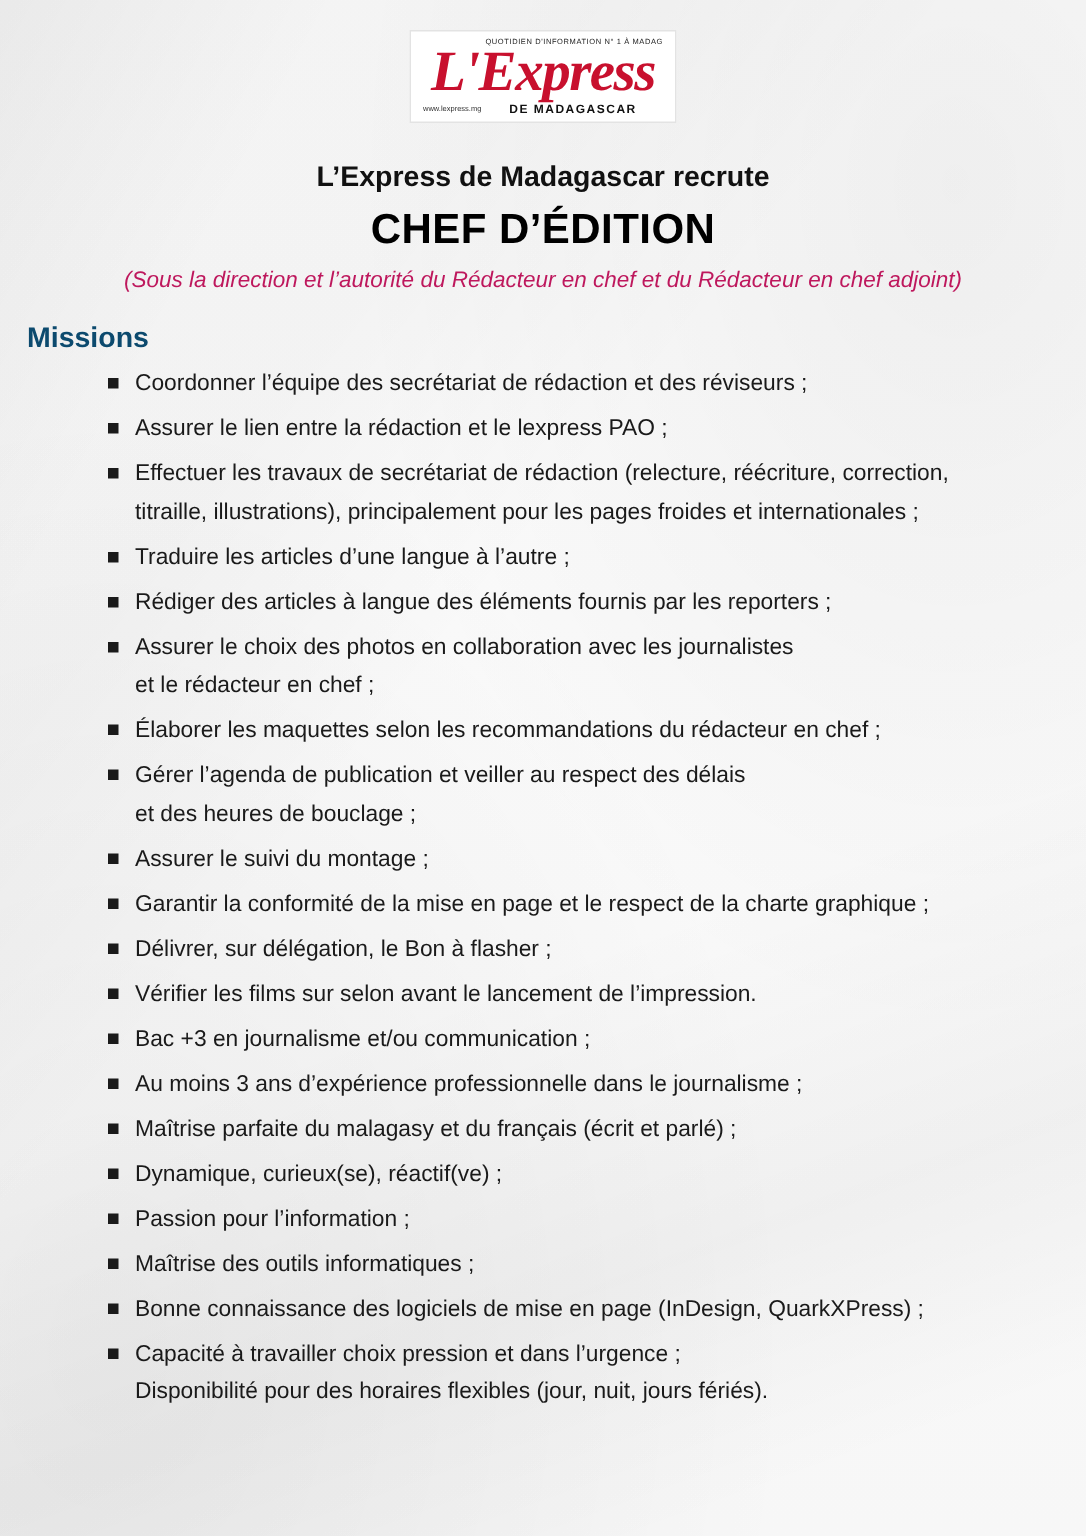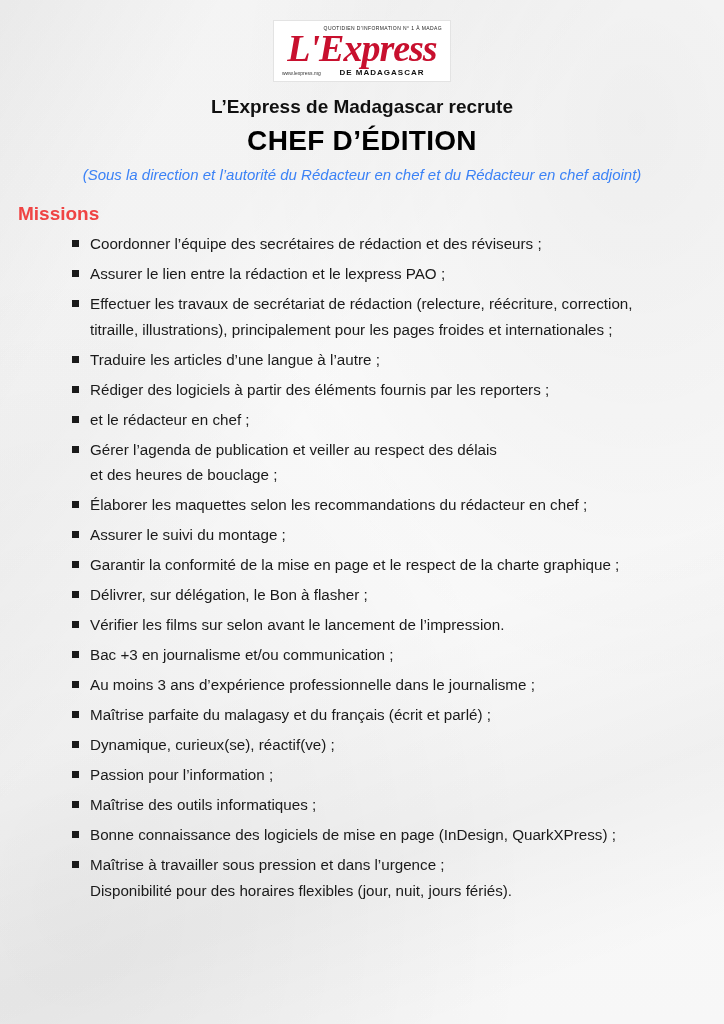--- a/index.html
+++ b/index.html
@@ -86,45 +86,45 @@
     bottom: 5px;
     font-size: 5px;
     color: #333;
   }
 
   
   .head-line1 {
     text-align: center;
     font-size: 19px;
     font-weight: bold;
-    margin-top: 14px;
+    margin-top: 26px;
     color: #111;
   }
   .head-line2 {
     text-align: center;
     font-size: 28px;
     font-weight: bold;
     margin-top: 7px;
     letter-spacing: 0.3px;
     color: #000000;
   }
   .head-line3 {
     text-align: center;
     font-size: 15px;
     font-style: italic;
     margin-top: 9px;
-    color: #3b82f6;
+    color: #be185d;
   }
 
   
   .section-title {
     font-size: 19px;
     font-weight: bold;
     margin: 20px 0 6px 18px;
-    color: #ef4444;
+    color: #0c4a6e;
   }
 
   ul.bullets {
     list-style: none;
     margin: 0;
     padding: 0 0 0 72px;
   }
   ul.bullets li {
     position: relative;
     font-size: 15.2px;
@@ -164,38 +164,38 @@
       <div class="logo-url">www.lexpress.mg</div>
     </div>
   </div>
 
   <div class="head-line1">L’Express de Madagascar recrute</div>
   <div class="head-line2">CHEF D’ÉDITION</div>
   <div class="head-line3">(Sous la direction et l’autorité du Rédacteur en chef et du Rédacteur en chef adjoint)</div>
 
   <div class="section-title">Missions</div>
   <ul class="bullets">
-    <li><span>Coordonner l’équipe des secrétaires de rédaction et des réviseurs ;</span></li>
+    <li><span>Coordonner l’équipe des secrétariat de rédaction et des réviseurs ;</span></li>
     <li><span>Assurer le lien entre la rédaction et le lexpress PAO ;</span></li>
     <li><span>Effectuer les travaux de secrétariat de rédaction (relecture, réécriture, correction,</span><span class="cont">titraille, illustrations), principalement pour les pages froides et internationales ;</span></li>
     <li><span>Traduire les articles d’une langue à l’autre ;</span></li>
-    <li><span>Rédiger des logiciels à partir des éléments fournis par les reporters ;</span></li>
-    <li><span class="cont">et le rédacteur en chef ;</span></li>
+    <li><span>Rédiger des articles à langue des éléments fournis par les reporters ;</span></li>
+    <li><span>Assurer le choix des photos en collaboration avec les journalistes</span><span class="cont">et le rédacteur en chef ;</span></li>
+    <li><span>Élaborer les maquettes selon les recommandations du rédacteur en chef ;</span></li>
     <li><span>Gérer l’agenda de publication et veiller au respect des délais</span><span class="cont">et des heures de bouclage ;</span></li>
-    <li><span>Élaborer les maquettes selon les recommandations du rédacteur en chef ;</span></li>
     <li><span>Assurer le suivi du montage ;</span></li>
     <li><span>Garantir la conformité de la mise en page et le respect de la charte graphique ;</span></li>
     <li><span>Délivrer, sur délégation, le Bon à flasher ;</span></li>
     <li><span>Vérifier les films sur selon avant le lancement de l’impression.</span></li>
   </ul>
 
   <ul class="bullets profil-list">
     <li><span>Bac +3 en journalisme et/ou communication ;</span></li>
     <li><span>Au moins 3 ans d’expérience professionnelle dans le journalisme ;</span></li>
     <li><span>Maîtrise parfaite du malagasy et du français (écrit et parlé) ;</span></li>
     <li><span>Dynamique, curieux(se), réactif(ve) ;</span></li>
     <li><span>Passion pour l’information ;</span></li>
     <li><span>Maîtrise des outils informatiques ;</span></li>
     <li><span>Bonne connaissance des logiciels de mise en page (InDesign, QuarkXPress) ;</span></li>
-    <li><span>Maîtrise à travailler sous pression et dans l’urgence ;</span><span class="cont">Disponibilité pour des horaires flexibles (jour, nuit, jours fériés).</span></li>
+    <li><span>Capacité à travailler choix pression et dans l’urgence ;</span><span class="cont">Disponibilité pour des horaires flexibles (jour, nuit, jours fériés).</span></li>
   </ul>
 
 </div>
 
 </body></html>

